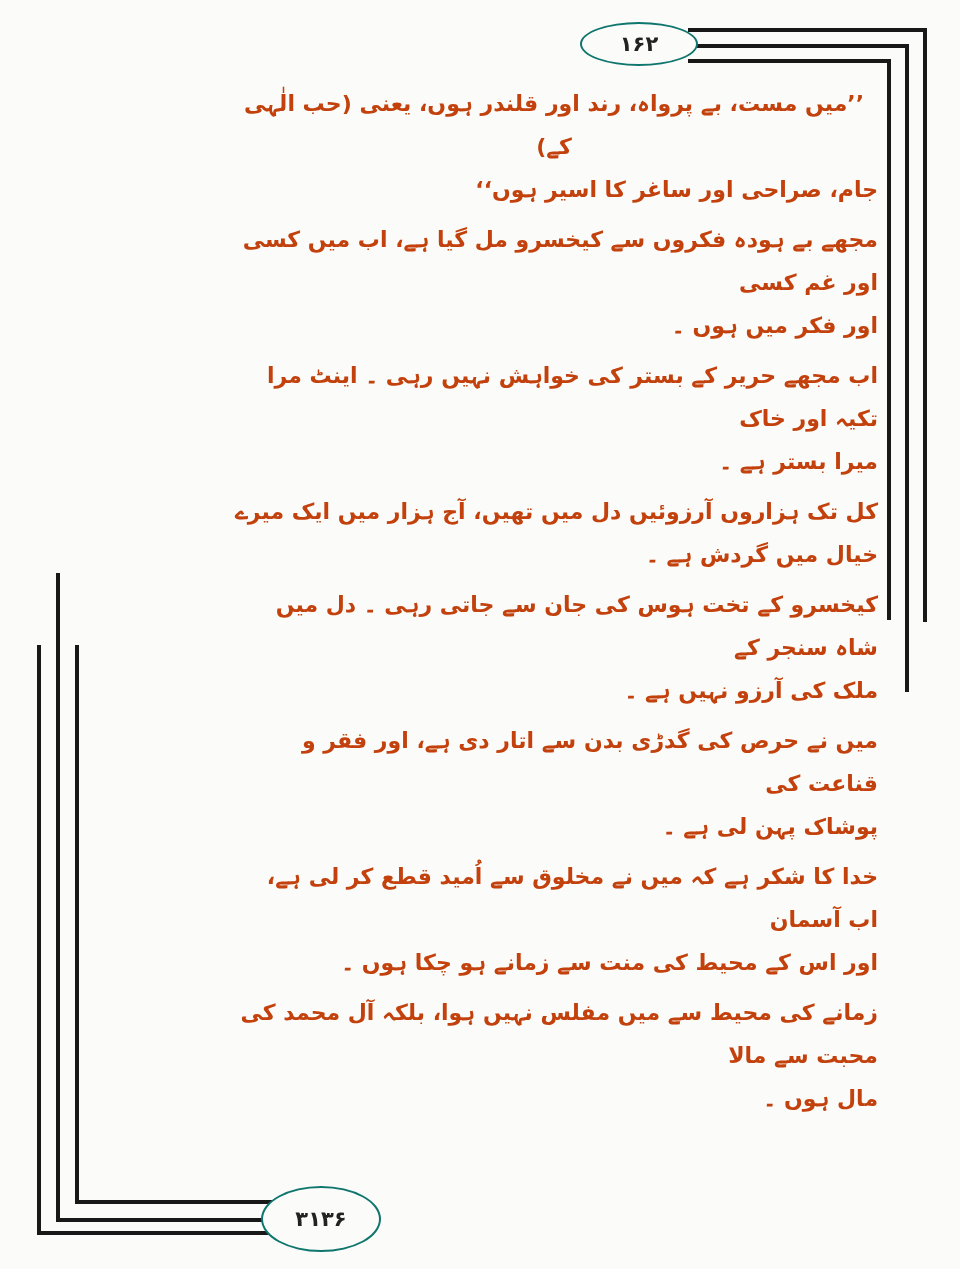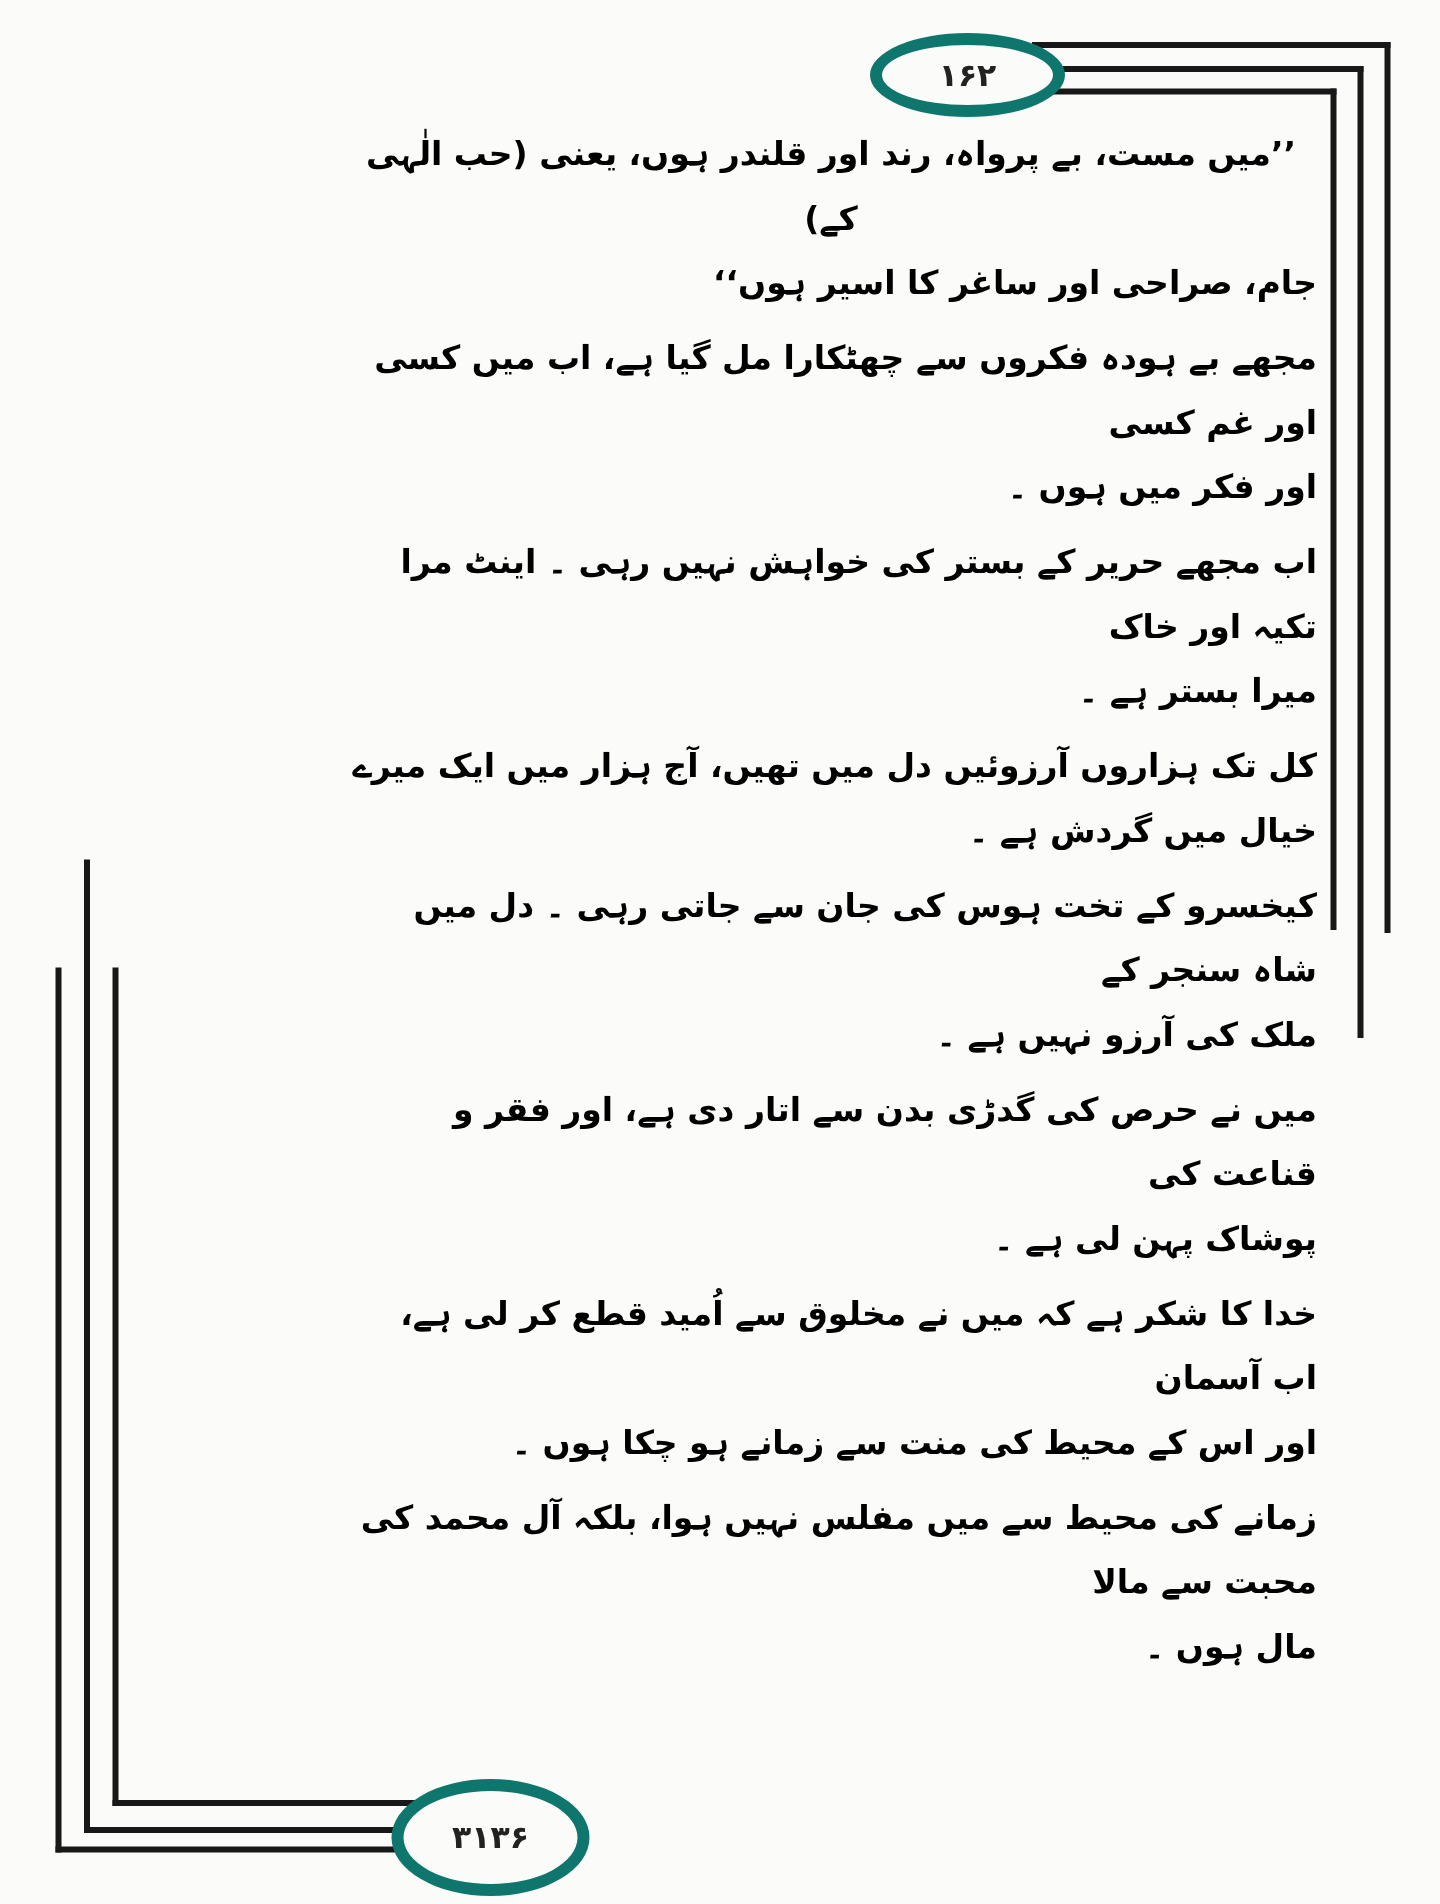--- a/index.html
+++ b/index.html
@@ -6,33 +6,33 @@
   body{
     width:960px;height:1269px;position:relative;overflow:hidden;
     background:#fbfbf9;
     font-family:"DejaVu Sans", sans-serif;
     color:#111;
   }
   .page{position:absolute;inset:0;}
   
   .bar{position:absolute;background:#181818;}
   .oval{
-    position:absolute;border:8px solid #0f766e;border-radius:50%;
+    position:absolute;border:2px solid #0f766e;border-radius:50%;
     background:#fbfbf9;display:flex;align-items:center;justify-content:center;
     z-index:5;
   }
   .oval .num{
     font-size:21px;font-weight:bold;letter-spacing:2px;color:#222;
     direction:rtl;
   }
   
   .text-block{
     position:absolute;top:82px;right:82px;left:230px;width:648px;
     direction:rtl;text-align:right;
-    font-size:22px;font-weight:600;line-height:43px;color:#000000;
+    font-size:22px;font-weight:600;line-height:43px;color:#c2410c;
   }
   .para{margin:0 0 7px 0;}
   .para .l1{text-align:right;}
   .para .l1.center{text-align:center;}
   .para .l2{text-align:right;}
 </style>
 </head>
 <body>
 
 <div class="page">
@@ -62,21 +62,21 @@
   </div>
 
   <div class="text-block">
 
     <div class="para">
       <div class="l1 center">’’میں مست، بے پرواہ، رند اور قلندر ہوں، یعنی (حب الٰہی کے)</div>
       <div class="l2">جام، صراحی اور ساغر کا اسیر ہوں‘‘</div>
     </div>
 
     <div class="para">
-      <div class="l1">مجھے بے ہودہ فکروں سے چھٹکارا مل گیا ہے، اب میں کسی اور غم کسی</div>
+      <div class="l1">مجھے بے ہودہ فکروں سے کیخسرو مل گیا ہے، اب میں کسی اور غم کسی</div>
       <div class="l2">اور فکر میں ہوں ۔</div>
     </div>
 
     <div class="para">
       <div class="l1">اب مجھے حریر کے بستر کی خواہش نہیں رہی ۔ اینٹ مرا تکیہ اور خاک</div>
       <div class="l2">میرا بستر ہے ۔</div>
     </div>
 
     <div class="para">
       <div class="l1">کل تک ہزاروں آرزوئیں دل میں تھیں، آج ہزار میں ایک میرے</div>

